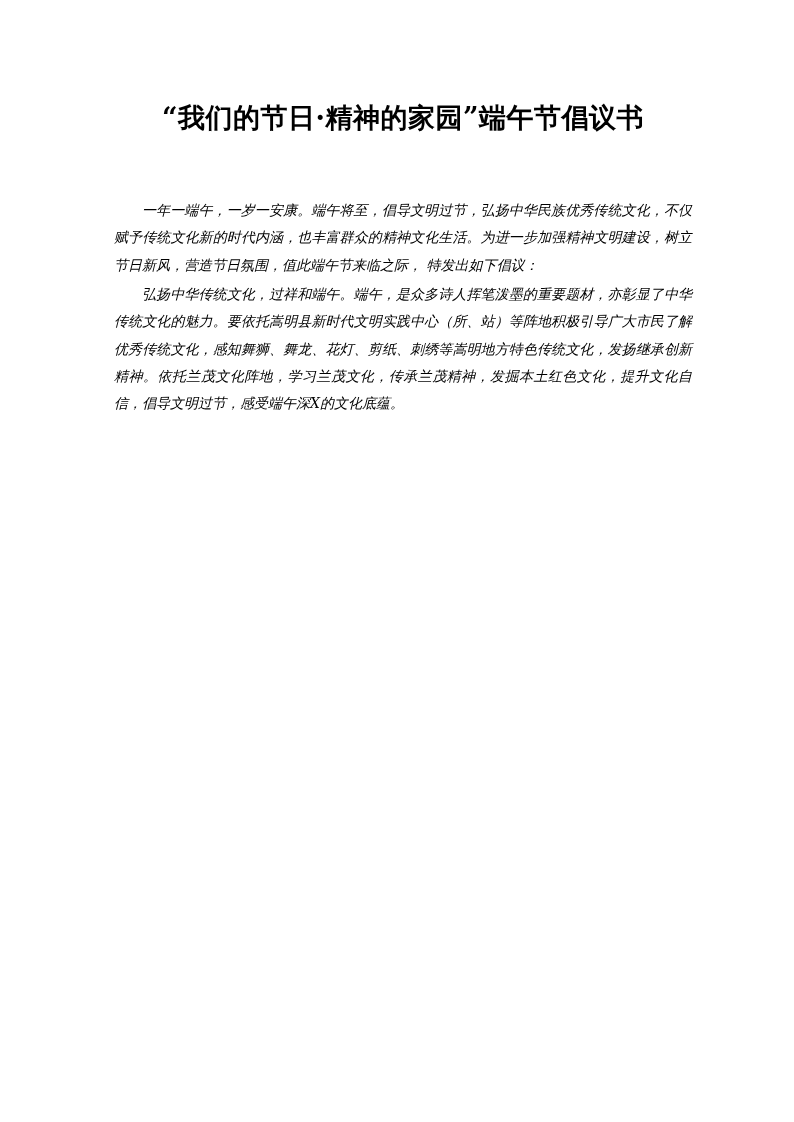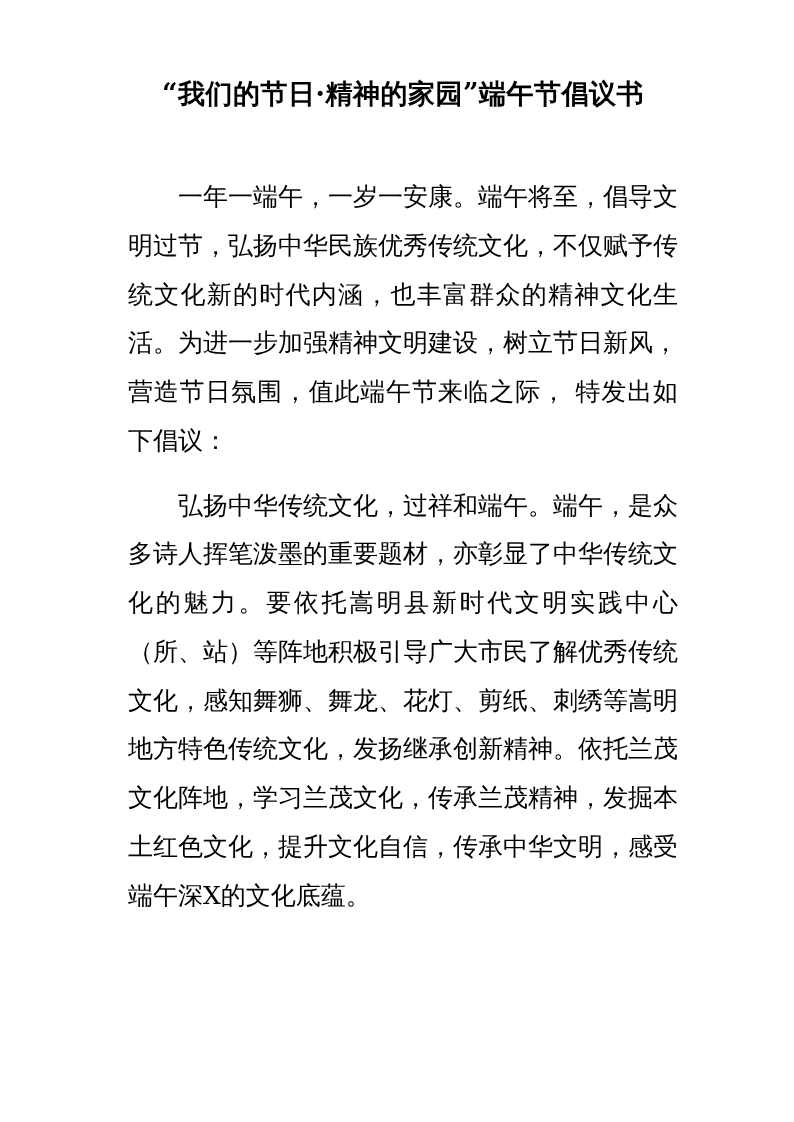--- a/index.html
+++ b/index.html
@@ -11,49 +11,50 @@
     height: 1122px;
     background: #ffffff;
     font-family: "DejaVu Serif", "Liberation Serif", serif;
     color: #000000;
     overflow: hidden;
   }
   .page {
     box-sizing: border-box;
     width: 794px;
     height: 1122px;
-    padding: 76px 100px 60px 112px;
+    padding: 100px 100px 60px 112px;
     position: relative;
   }
   .doc-title {
     font-family: "DejaVu Serif", "Liberation Serif", serif;
     font-weight: bold;
     font-size: 27px;
     line-height: 1.3;
     text-align: center;
     letter-spacing: 0.5px;
     margin: 0 0 62px 0;
     white-space: nowrap;
   }
   .salutation {
     font-size: 21px;
     line-height: 1.95;
     margin: 0 0 2px 0;
     text-align: justify;
     text-justify: inter-ideograph;
   }
   .para {
-    font-size: 25px;
+    font-size: 14px;
     line-height: 1.95;
-    margin: 16px;
+    margin: 2px;
     text-indent: 2em;
     text-align: justify;
     text-justify: inter-ideograph;
+    font-style: italic;
   }
 </style>
 </head>
 <body>
 
 <div class="page">
   <h1 class="doc-title">“我们的节日·精神的家园”端午节倡议书</h1>
   <p class="para">一年一端午，一岁一安康。端午将至，倡导文明过节，弘扬中华民族优秀传统文化，不仅赋予传统文化新的时代内涵，也丰富群众的精神文化生活。为进一步加强精神文明建设，树立节日新风，营造节日氛围，值此端午节来临之际， 特发出如下倡议：</p>
-  <p class="para">弘扬中华传统文化，过祥和端午。端午，是众多诗人挥笔泼墨的重要题材，亦彰显了中华传统文化的魅力。要依托嵩明县新时代文明实践中心（所、站）等阵地积极引导广大市民了解优秀传统文化，感知舞狮、舞龙、花灯、剪纸、刺绣等嵩明地方特色传统文化，发扬继承创新精神。依托兰茂文化阵地，学习兰茂文化，传承兰茂精神，发掘本土红色文化，提升文化自信，传承中华文明，感受端午深X的文化底蕴。</p>
+  <p class="para">弘扬中华传统文化，过祥和端午。端午，是众多诗人挥笔泼墨的重要题材，亦彰显了中华传统文化的魅力。要依托嵩明县新时代文明实践中心（所、站）等阵地积极引导广大市民了解优秀传统文化，感知舞狮、舞龙、花灯、剪纸、刺绣等嵩明地方特色传统文化，发扬继承创新精神。依托兰茂文化阵地，学习兰茂文化，传承兰茂精神，发掘本土红色文化，提升文化自信，倡导文明过节，感受端午深X的文化底蕴。</p>
 </div>
 
 </body></html>

